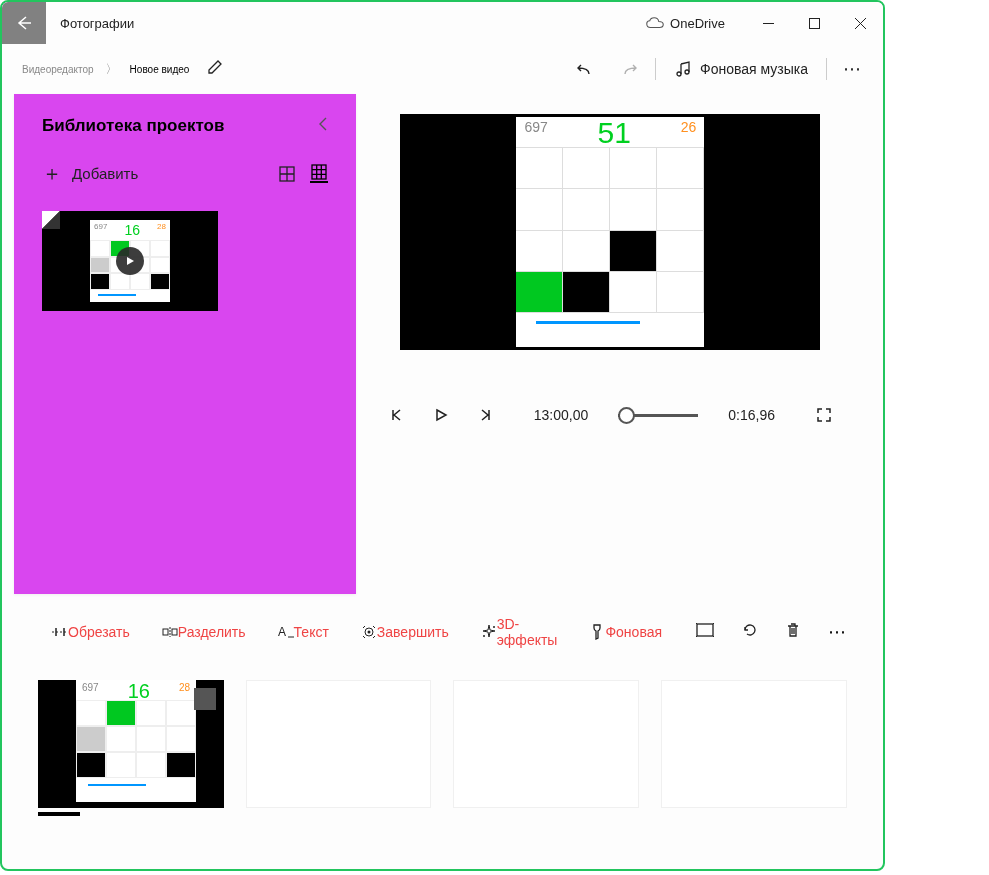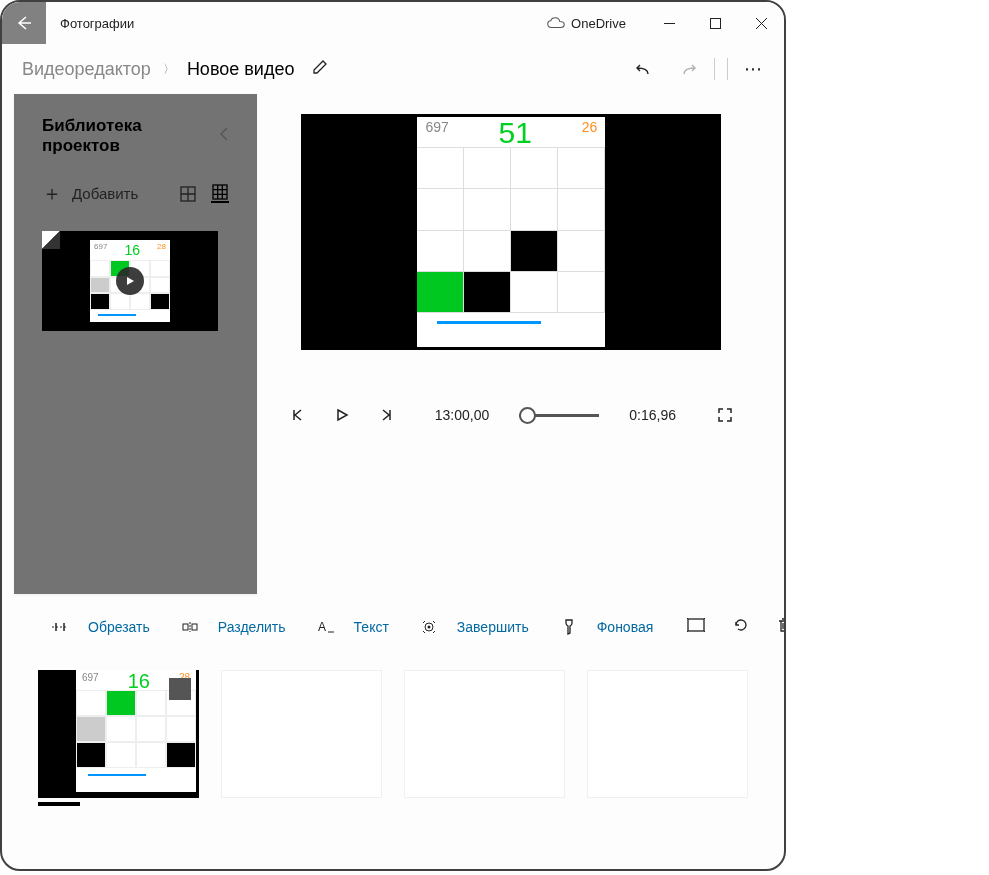--- a/index.html
+++ b/index.html
@@ -1,45 +1,45 @@
 <!DOCTYPE html>
 <html><head>
 <meta charset="utf-8">
 <style>
 * { margin: 0; padding: 0; box-sizing: border-box; font-family: 'Segoe UI', Arial, sans-serif; }
 body { background: #fff; width: 989px; height: 875px; overflow: hidden; position: relative; }
-.app-frame { border: 2px solid #404040; border-radius: 20px; width: 786px; height: 871px; position: relative; background: #fdfdfd; overflow: hidden; }
+.app-frame { border: 2px solid #22c55e; border-radius: 8px; width: 885px; height: 871px; position: relative; background: #fdfdfd; overflow: hidden; }
 
 
 .titlebar { height: 42px; display: flex; align-items: center; background: #fdfdfd; }
 .back-btn { width: 44px; height: 42px; background: #818181; display: flex; align-items: center; justify-content: center; color: #fff; }
 .app-title { margin-left: 14px; font-size: 13px; color: #222; }
 .titlebar-spacer { flex: 1; }
 .onedrive { display: flex; align-items: center; gap: 6px; font-size: 13px; color: #222; margin-right: 20px; }
 .onedrive-icon { width: 18px; height: 12px; }
 .win-controls { display: flex; }
 .win-btn { width: 46px; height: 42px; display: flex; align-items: center; justify-content: center; }
 .win-btn svg { width: 11px; height: 11px; }
 
 
 .toolbar { height: 50px; display: flex; align-items: center; padding: 0 12px; gap: 0; }
-.breadcrumb { font-size: 18px; color: #888; padding: 6px 8px; }
+.breadcrumb { font-size: 10px; color: #888; padding: 6px 8px; }
 .breadcrumb.active { color: #000; }
 .chev { color: #888; font-size: 12px; padding: 0 4px; }
 .edit-icon { margin-left: 10px; }
 .tb-spacer { flex: 1; }
 .tb-btn { display: flex; align-items: center; gap: 8px; padding: 6px 12px; font-size: 14px; color: #222; }
 .tb-icon { width: 18px; height: 18px; display: flex; align-items: center; justify-content: center; }
 .sep { width: 1px; height: 22px; background: #ccc; margin: 0 6px; }
 .finish-btn { border: 3px solid #d40000; border-radius: 12px; padding: 4px 12px; display: flex; align-items: center; gap: 8px; }
 .more-btn { padding: 6px 10px; font-size: 18px; color: #222; }
 
 
 .main { display: flex; height: 500px; }
-.library-panel { width: 420px; background: #737373; margin: 0 12px; padding: 22px 28px; box-shadow: 0 1px 3px rgba(0,0,0,0.06); }
+.library-panel { width: 420px; background: #d946ef; margin: 0 12px; padding: 22px 28px; box-shadow: 0 1px 3px rgba(0,0,0,0.06); }
 .lib-header { display: flex; align-items: center; justify-content: space-between; margin-bottom: 24px; }
 .lib-title { font-size: 17px; font-weight: 600; color: #000; }
 .lib-collapse svg { width: 10px; height: 16px; }
 .lib-controls { display: flex; align-items: center; justify-content: space-between; margin-bottom: 24px; }
 .add-btn { display: flex; align-items: center; gap: 10px; font-size: 15px; color: #222; }
 .plus { font-size: 20px; font-weight: 300; }
 .view-toggles { display: flex; gap: 14px; }
 .view-btn { width: 18px; height: 18px; display: flex; align-items: center; justify-content: center; }
 .view-btn.active { border-bottom: 2px solid #000; padding-bottom: 2px; }
 
@@ -64,21 +64,21 @@
 .gb-progress { height: 3px; background: #0096ff; width: 70%; }
 
 .preview-controls { display: flex; align-items: center; justify-content: center; gap: 26px; margin-top: 56px; padding: 0 10px; }
 .pc-btn { width: 18px; height: 18px; display: flex; align-items: center; justify-content: center; }
 .time-label { font-size: 14px; color: #222; }
 .slider { flex: 0 0 80px; height: 3px; background: #555; position: relative; margin: 0 4px; }
 .slider-thumb { position: absolute; left: 0; top: -7px; width: 17px; height: 17px; background: #fff; border: 2px solid #555; border-radius: 50%; }
 
 
 .edit-toolbar { display: flex; align-items: center; padding: 16px 36px; gap: 4px; }
-.et-btn { display: flex; align-items: center; gap: 20px; padding: 6px 14px; font-size: 14px; color: #0369a1; }
+.et-btn { display: flex; align-items: center; gap: 0; padding: 6px 14px; font-size: 14px; color: #ef4444; }
 .et-icon { width: 16px; height: 16px; display: flex; align-items: center; justify-content: center; }
 .et-spacer { flex: 1; }
 .et-iconbtn { padding: 6px 12px; }
 
 
 .storyboard { display: flex; gap: 22px; padding: 10px 36px; }
 .sb-clip { width: 196px; height: 128px; position: relative; }
 .sb-clip.filled { background: #000; }
 .sb-clip.empty { background: #fff; border: 1px solid #f0f0f0; }
 .sb-underline { position: absolute; bottom: -8px; left: 0; width: 42px; height: 4px; background: #000; }
@@ -155,20 +155,30 @@
       <svg width="18" height="18" viewBox="0 0 18 18">
           <path d="M4 5 L1 8 L4 11 M1 8 Q12 8 12 14" fill="none" stroke="#222" stroke-width="1.4"></path>
         </svg>
     </div>
     <div class="tb-btn" style="opacity:0.35">
       <svg width="18" height="18" viewBox="0 0 18 18">
           <path d="M14 5 L17 8 L14 11 M17 8 Q6 8 6 14" fill="none" stroke="#222" stroke-width="1.4"></path>
         </svg>
     </div>
     <div class="sep"></div>
+    <div class="tb-btn">
+      <span class="tb-icon">
+        <svg width="16" height="16" viewBox="0 0 16 16">
+            <path d="M6 3 L14 1 L14 11 M6 3 L6 13" stroke="#222" stroke-width="1.3" fill="none"></path>
+            <circle cx="4" cy="13" r="2" fill="none" stroke="#222" stroke-width="1.3"></circle>
+            <circle cx="12" cy="11" r="2" fill="none" stroke="#222" stroke-width="1.3"></circle>
+          </svg>
+      </span>
+      <span>Фоновая музыка</span>
+    </div>
     <div class="sep"></div>
     <div class="more-btn">⋯</div>
   </div>
 
   <div class="main">
 
     <div class="library-panel">
       <div class="lib-header">
         <div class="lib-title">Библиотека проектов</div>
         <div class="lib-collapse">
@@ -332,20 +342,30 @@
           <svg width="16" height="14" viewBox="0 0 16 14">
             <circle cx="8" cy="7" r="4" fill="none" stroke="#222"></circle>
             <circle cx="8" cy="7" r="1.5" fill="#222"></circle>
             <path d="M2 3 L4 1 M14 3 L12 1 M2 11 L4 13 M14 11 L12 13" stroke="#222"></path>
           </svg>
         </span>
       <span>Завершить</span>
     </div>
     <div class="et-btn">
       <span class="et-icon">
+          <svg width="16" height="16" viewBox="0 0 16 16">
+            <path d="M8 1 L9 6 L14 7 L9 8 L8 13 L7 8 L2 7 L7 6 Z" fill="none" stroke="#222"></path>
+            <circle cx="13" cy="3" r="1" fill="#222"></circle>
+            <circle cx="3" cy="12" r="1" fill="#222"></circle>
+          </svg>
+        </span>
+      <span>3D-эффекты</span>
+    </div>
+    <div class="et-btn">
+      <span class="et-icon">
           <svg width="14" height="16" viewBox="0 0 14 16">
             <path d="M4 1 L10 1 L10 4 Q10 6 8 7 L8 14 L6 15 L6 7 Q4 6 4 4 Z" fill="none" stroke="#222" stroke-width="1.3"></path>
           </svg>
         </span>
       <span>Фоновая</span>
     </div>
     <div class="et-spacer"></div>
     <div class="et-iconbtn">
       <svg width="18" height="14" viewBox="0 0 18 14">
           <rect x="1" y="1" width="16" height="12" fill="none" stroke="#222" stroke-width="1.3"></rect>

